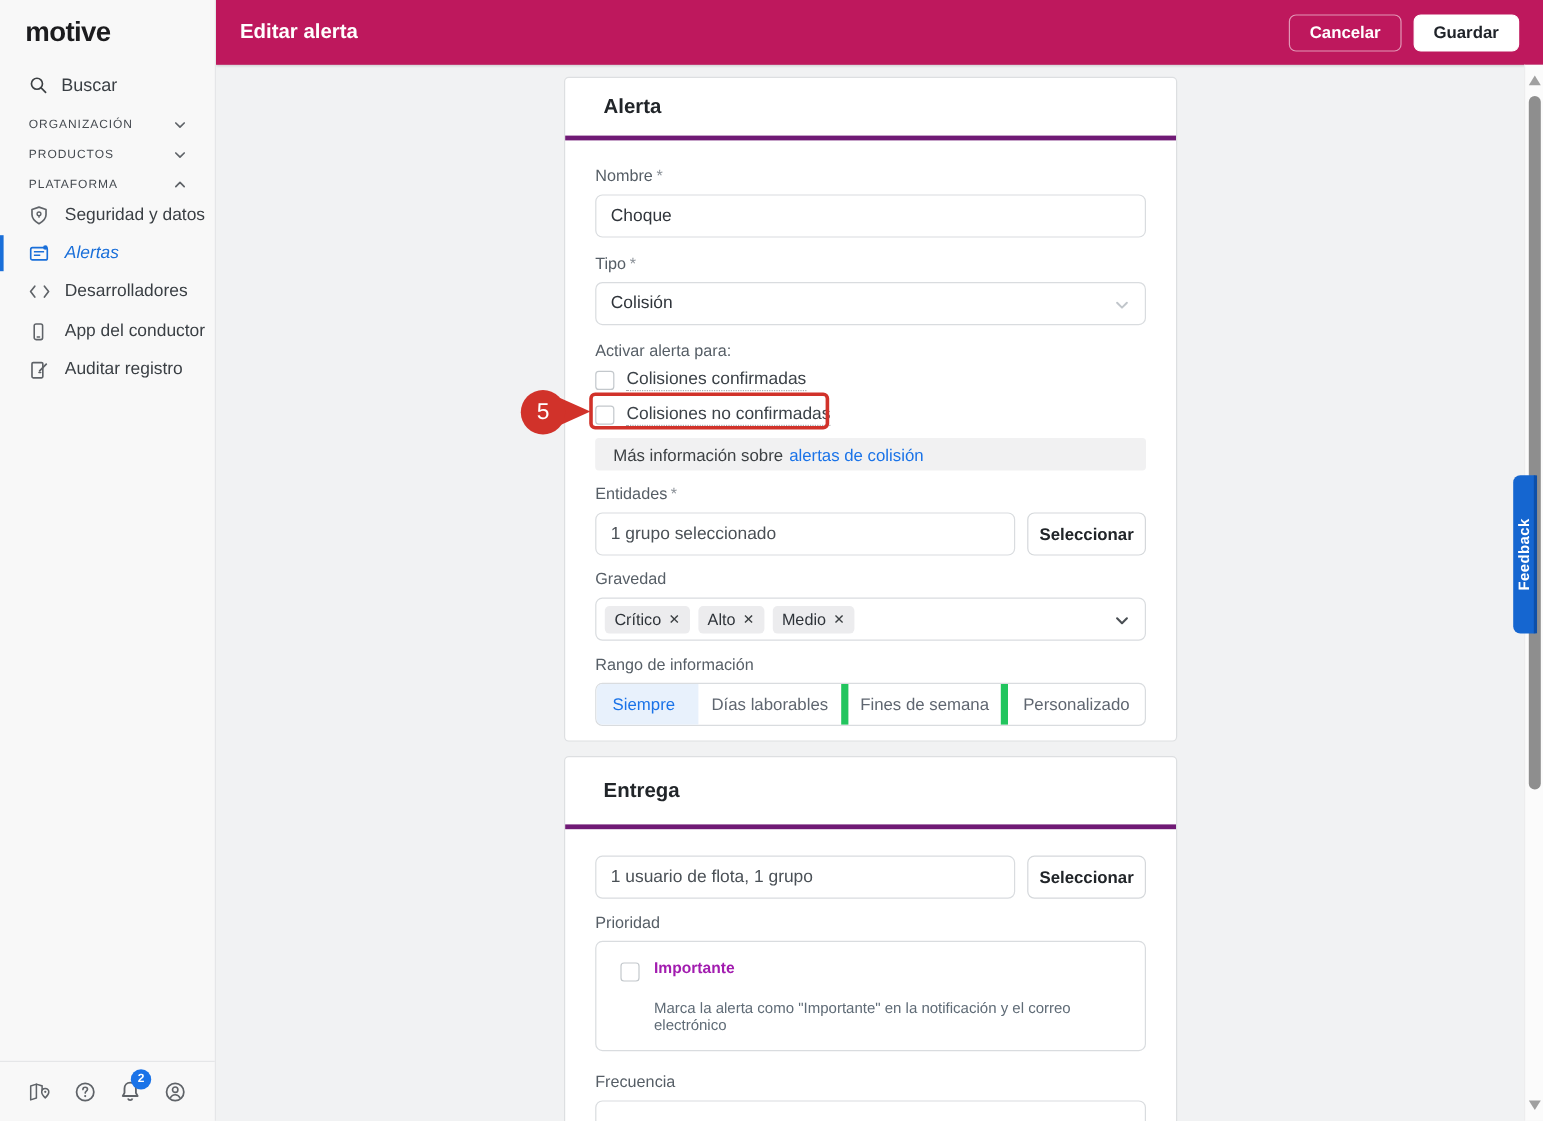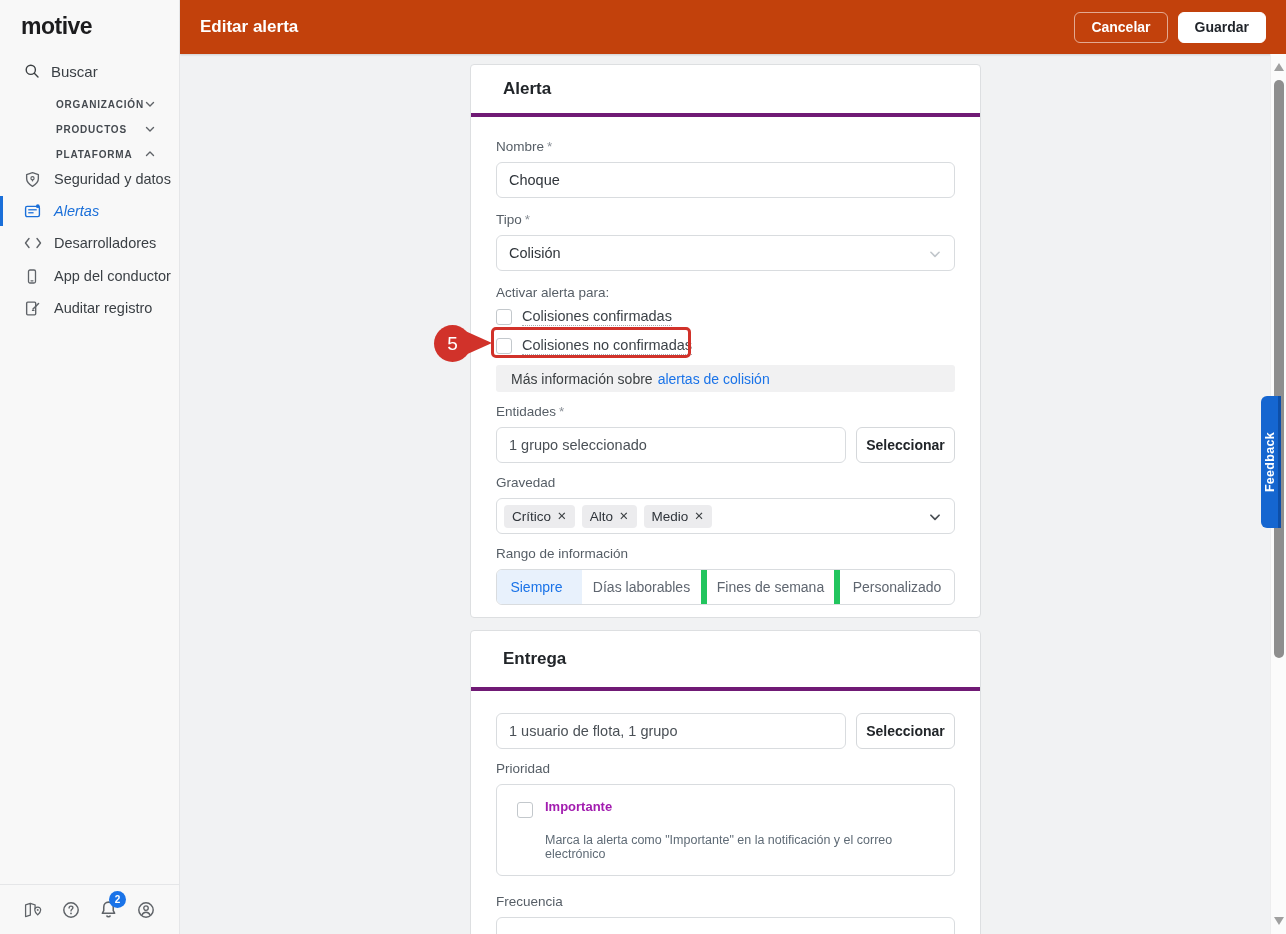--- a/index.html
+++ b/index.html
@@ -4,34 +4,34 @@
 <style>
   * { margin:0; padding:0; box-sizing:border-box; }
   html,body { width:1286px; height:934px; overflow:hidden; font-family:"Liberation Sans", sans-serif; background:#f1f2f3; }
 
   
   .sidebar { position:absolute; left:0; top:0; width:180px; height:934px; background:#f8f8f8; border-right:1px solid #e5e6e8; z-index:5; }
   .logo { position:absolute; left:21px; top:13px; font-size:23px; font-weight:800; color:#1c1c1e; letter-spacing:-0.5px; }
   .search-row { position:absolute; left:0; top:58px; width:180px; height:26px; display:flex; align-items:center; padding-left:24px; color:#3c4043; cursor:pointer; }
   .search-row .lbl { margin-left:11px; font-size:15px; color:#3a3f44; }
   .section-row { position:absolute; left:0; width:180px; height:16px; display:flex; align-items:center; padding:0 24px; color:#454a50; }
-  .section-row .s-lbl { font-size:10px; font-weight:bold; letter-spacing:0.8px; flex:1;margin-left:32px; }
+  .section-row .s-lbl { font-size:10px; font-weight:normal; letter-spacing:0.8px; flex:1; }
   .section-row .chev { color:#5f6368; display:flex; }
   .nav-item { position:absolute; left:0; width:180px; height:32px; display:flex; align-items:center; padding-left:24px; color:#3a3f44; cursor:pointer; }
   .nav-item .n-icon { width:18px; display:flex; align-items:center; color:#5f6368; }
   .nav-item .n-lbl { margin-left:12px; font-size:14.5px; }
   .nav-item.active { color:#1a6fd9; }
   .nav-item.active .n-icon { color:#1a6fd9; }
   .nav-item.active::before { content:""; position:absolute; left:0; top:1px; width:3px; height:30px; background:#1a6fd9; }
   .sidebar-footer { position:absolute; left:0; bottom:0; width:179px; height:50px; border-top:1px solid #e5e6e8; display:flex; align-items:center; justify-content:space-around; padding:0 14px; color:#5f6368; }
   .f-icon { position:relative; display:flex; cursor:pointer; }
   .badge { position:absolute; right:-8px; top:-9px; min-width:17px; height:17px; border-radius:9px; background:#1a73e8; color:#fff; font-size:10px; font-weight:bold; display:flex; align-items:center; justify-content:center; padding:0 4px; }
 
   
-  .topbar { position:absolute; left:180px; top:0; width:1106px; height:54px; background:#c2410c; display:flex; align-items:center; padding:0 20px; z-index:4; box-shadow:0 1px 2px rgba(0,0,0,.15); }
+  .topbar { position:absolute; left:180px; top:0; width:1106px; height:54px; background:#be185d; display:flex; align-items:center; padding:0 20px; z-index:4; box-shadow:0 1px 2px rgba(0,0,0,.15); }
   .topbar-title { color:#ffffff; font-size:17px; font-weight:bold; flex:1; }
   .btn-cancel { height:31px; padding:0 16px; border:1px solid rgba(255,255,255,.55); border-radius:6px; background:transparent; color:#fff; font-size:14px; font-weight:bold; font-family:inherit; cursor:pointer; margin-right:10px; }
   .btn-save { height:31px; padding:0 16px; border:1px solid #fff; border-radius:6px; background:#ffffff; color:#1f2329; font-size:14px; font-weight:bold; font-family:inherit; cursor:pointer; }
 
   
   .main-bg { position:absolute; left:180px; top:54px; width:1106px; height:880px; background:#f1f2f3; }
   .card { position:absolute; width:511px; background:#ffffff; border:1px solid #dddfe1; border-radius:4px; }
   .card-head { height:52px; display:flex; align-items:center; padding:0 32px; border-bottom:4px solid #701a75; }
   .card-head h2 { font-size:17px; font-weight:bold; color:#212529; }
   .card-body { padding:22px 25px 12px 25px; }

